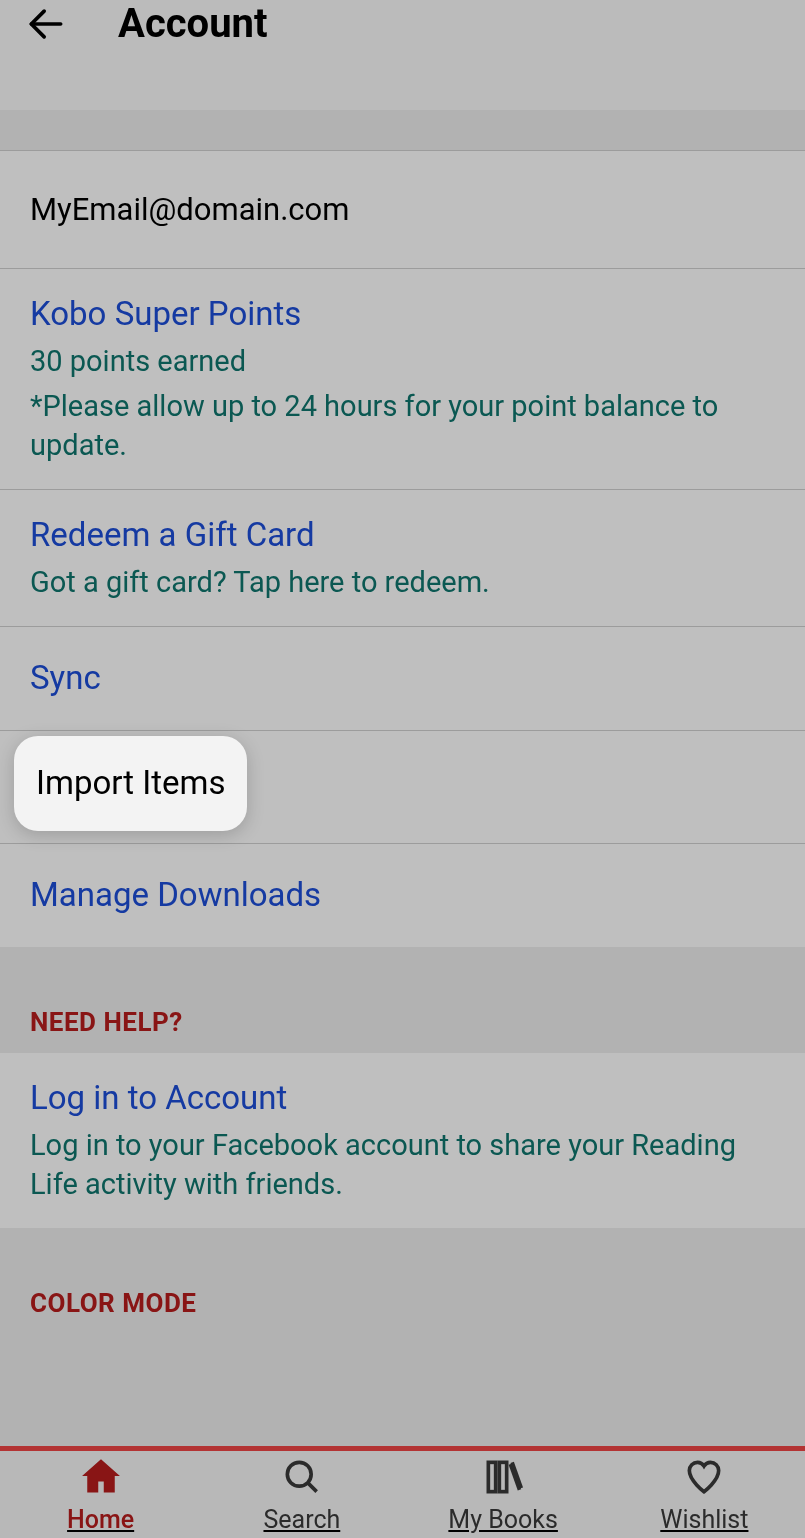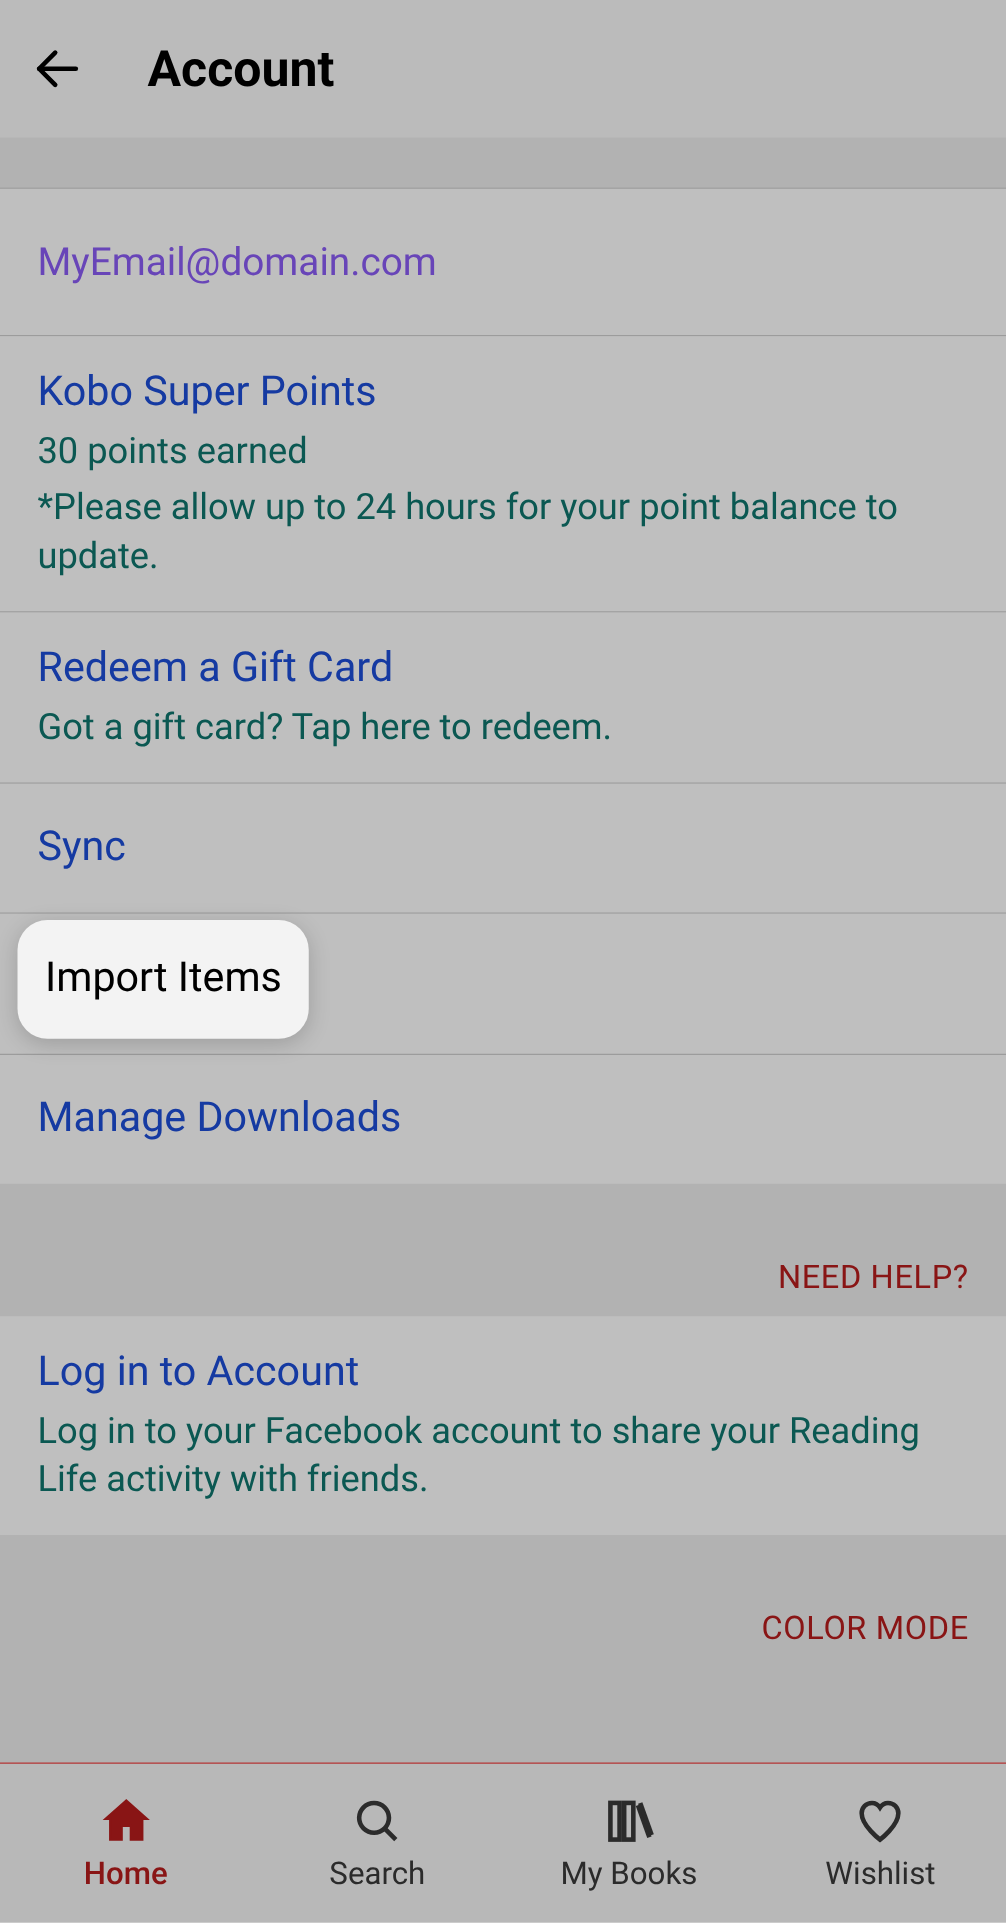--- a/index.html
+++ b/index.html
@@ -10,46 +10,44 @@
     position: absolute;
     inset: 0;
     background: rgba(0,0,0,0.25);
     z-index: 5;
     pointer-events: none;
   }
 
   .header {
     height: 110px;
     display: flex;
-    align-items: center;
     padding-left: 22px;
     background: #fafafa;
   }
   .back-arrow { width: 48px; height: 48px; display: flex; align-items: center; justify-content: center; }
   .header-title { font-size: 40px; font-weight: 700; color: #000; margin-left: 48px; }
 
   .content { position: relative; }
 
   .row {
     background: #ffffff;
     border-bottom: 1px solid #d0d0d0;
     padding: 24px 30px;
   }
   .row.first { margin-top: 40px; border-top: 1px solid #d0d0d0; padding-top: 40px; padding-bottom: 40px; }
   .row-title { font-size: 33px; color: #1d4ed8; font-weight: 400; line-height: 1.3; }
   .row-sub { font-size: 29px; color: #0f766e; margin-top: 6px; line-height: 1.35; }
-  .email { font-size: 31px; color: #8b5cf6; }
+  .email { font-size: 31px; color: #000000; }
 
   .section-header {
     font-size: 26px;
-    font-weight: 400;
+    font-weight: 700;
     color: #b71c1c;
     padding: 60px 30px 16px 30px;
     letter-spacing: 0.5px;
-    text-align: right;
   }
 
   .row.simple { padding-top: 30px; padding-bottom: 30px; }
   .row.noborder { border-bottom: none; }
 
   
   .highlight-item {
     position: absolute;
     z-index: 10;
     background: #f3f3f3;
@@ -57,25 +55,26 @@
     padding: 26px 22px;
     left: 14px;
     top: 736px;
     box-shadow: 0 4px 18px rgba(0,0,0,0.18);
   }
   .highlight-item .row-title { font-size: 33px; color: #000; }
 
   .tabbar {
     position: absolute;
     bottom: 0; left: 0; right: 0;
-    height: 128px;
+    height: 92px;
     background: #f6f6f6;
     display: flex;
-    border-top: 1px solid #ef4444;
+    border-top: 5px solid #ef4444;
     z-index: 1;
+    text-decoration: underline;
   }
   .tab {
     flex: 1;
     display: flex;
     flex-direction: column;
     align-items: center;
     justify-content: center;
     gap: 6px;
   }
   .tab-label { font-size: 25px; color: #3a3a3a; }

